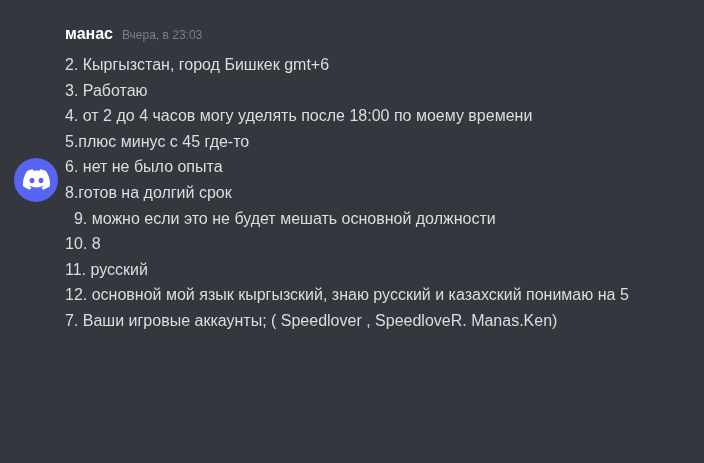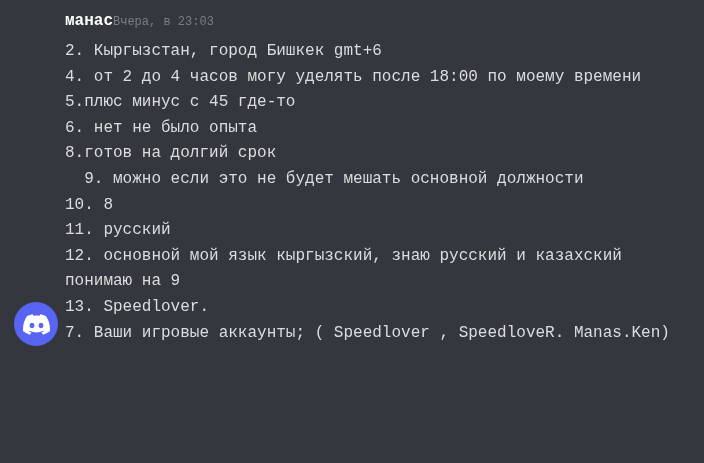--- a/index.html
+++ b/index.html
@@ -9,23 +9,22 @@
   body {
     width: 704px;
     height: 463px;
     background: #34373d;
     overflow: hidden;
     font-family: "Liberation Sans", sans-serif;
     -webkit-font-smoothing: antialiased;
   }
   .message {
     display: flex;
-    align-items: flex-end;
-    padding: 11px 16px 0 14px;
-    font-family: Liberation Mono, monospace;
+    align-items: center;
+    padding: 24px 16px 0 14px;
   }
   .avatar {
     flex: 0 0 auto;
     width: 44px;
     height: 44px;
     border-radius: 50%;
     background: #5865f2;
     display: flex;
     align-items: center;
     justify-content: center;
@@ -49,20 +48,21 @@
   }
   .author {
     font-size: 16px;
     font-weight: 700;
     color: #ffffff;
     cursor: pointer;
   }
   .timestamp {
     font-size: 12px;
     color: #797e87;
+    margin-left: 9px;
     font-weight: 400;
   }
   .lines {
     color: #dcddde;
     font-size: 16px;
   }
   .line {
     line-height: 25.6px;
     white-space: pre-wrap;
     font-weight: 400;
@@ -80,25 +80,25 @@
     </span>
   </div>
 
   <div class="content">
     <div class="header">
       <span class="author">манас</span>
       <span class="timestamp">Вчера, в 23:03</span>
     </div>
     <div class="lines">
       <div class="line">2. Кыргызстан, город Бишкек gmt+6</div>
+      <div class="line">3. Работаю</div>
       <div class="line">4. от 2 до 4 часов могу уделять после 18:00 по моему времени</div>
       <div class="line">5.плюс минус с 45 где-то</div>
       <div class="line">6. нет не было опыта</div>
       <div class="line">8.готов на долгий срок</div>
       <div class="line">  9. можно если это не будет мешать основной должности</div>
       <div class="line">10. 8</div>
       <div class="line">11. русский</div>
-      <div class="line">12. основной мой язык кыргызский, знаю русский и казахский понимаю на 9</div>
-      <div class="line">13. Speedlover.</div>
+      <div class="line">12. основной мой язык кыргызский, знаю русский и казахский понимаю на 5</div>
       <div class="line">7. Ваши игровые аккаунты; ( Speedlover , SpeedloveR. Manas.Ken)</div>
     </div>
   </div>
 </div>
 
 </body></html>

